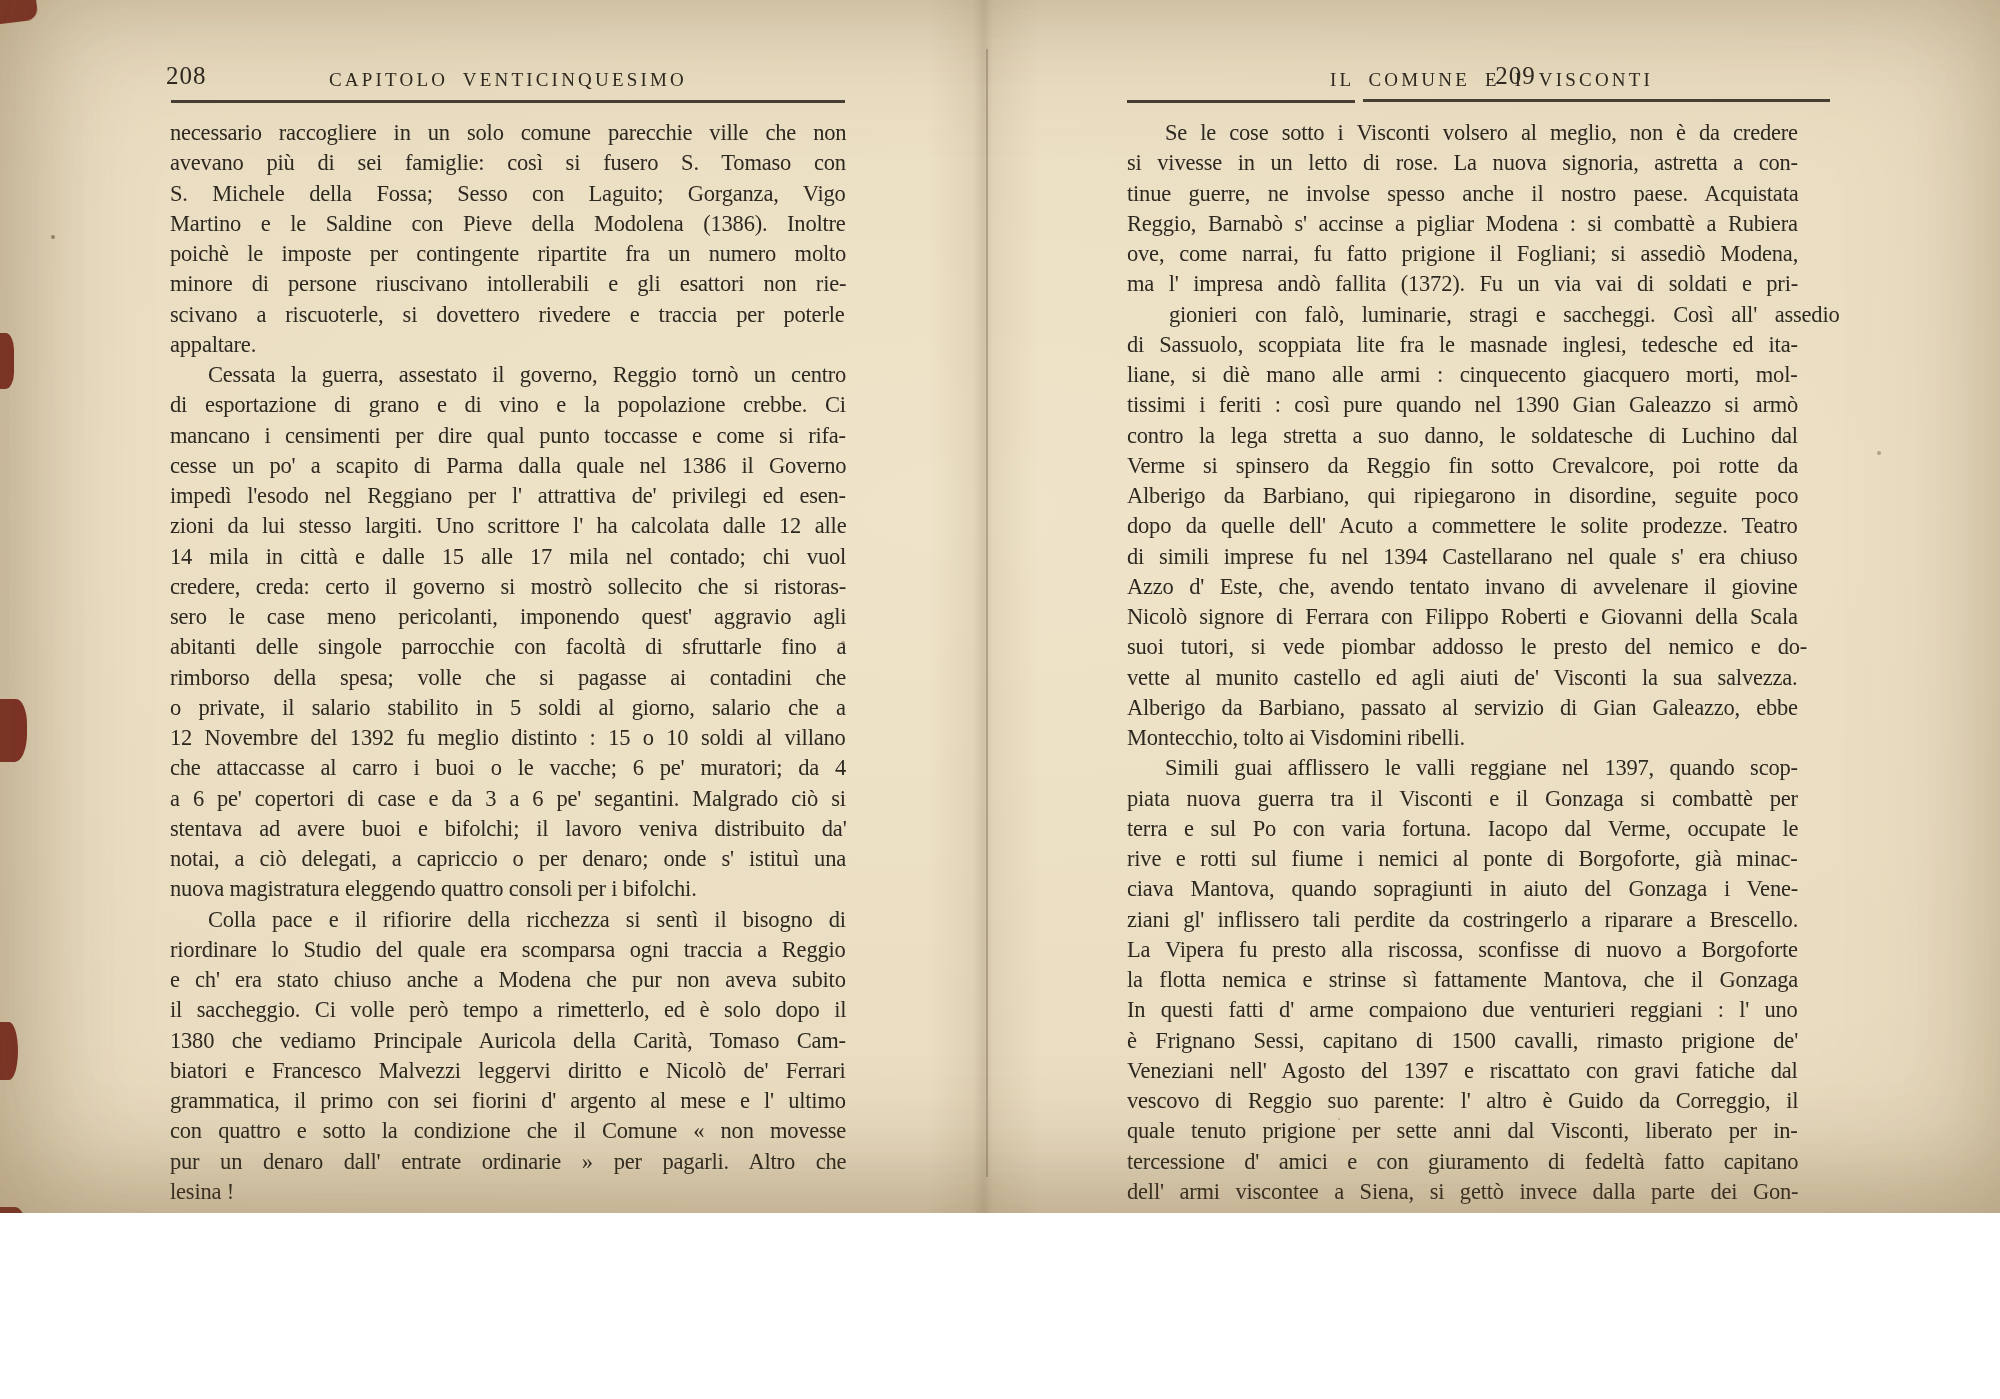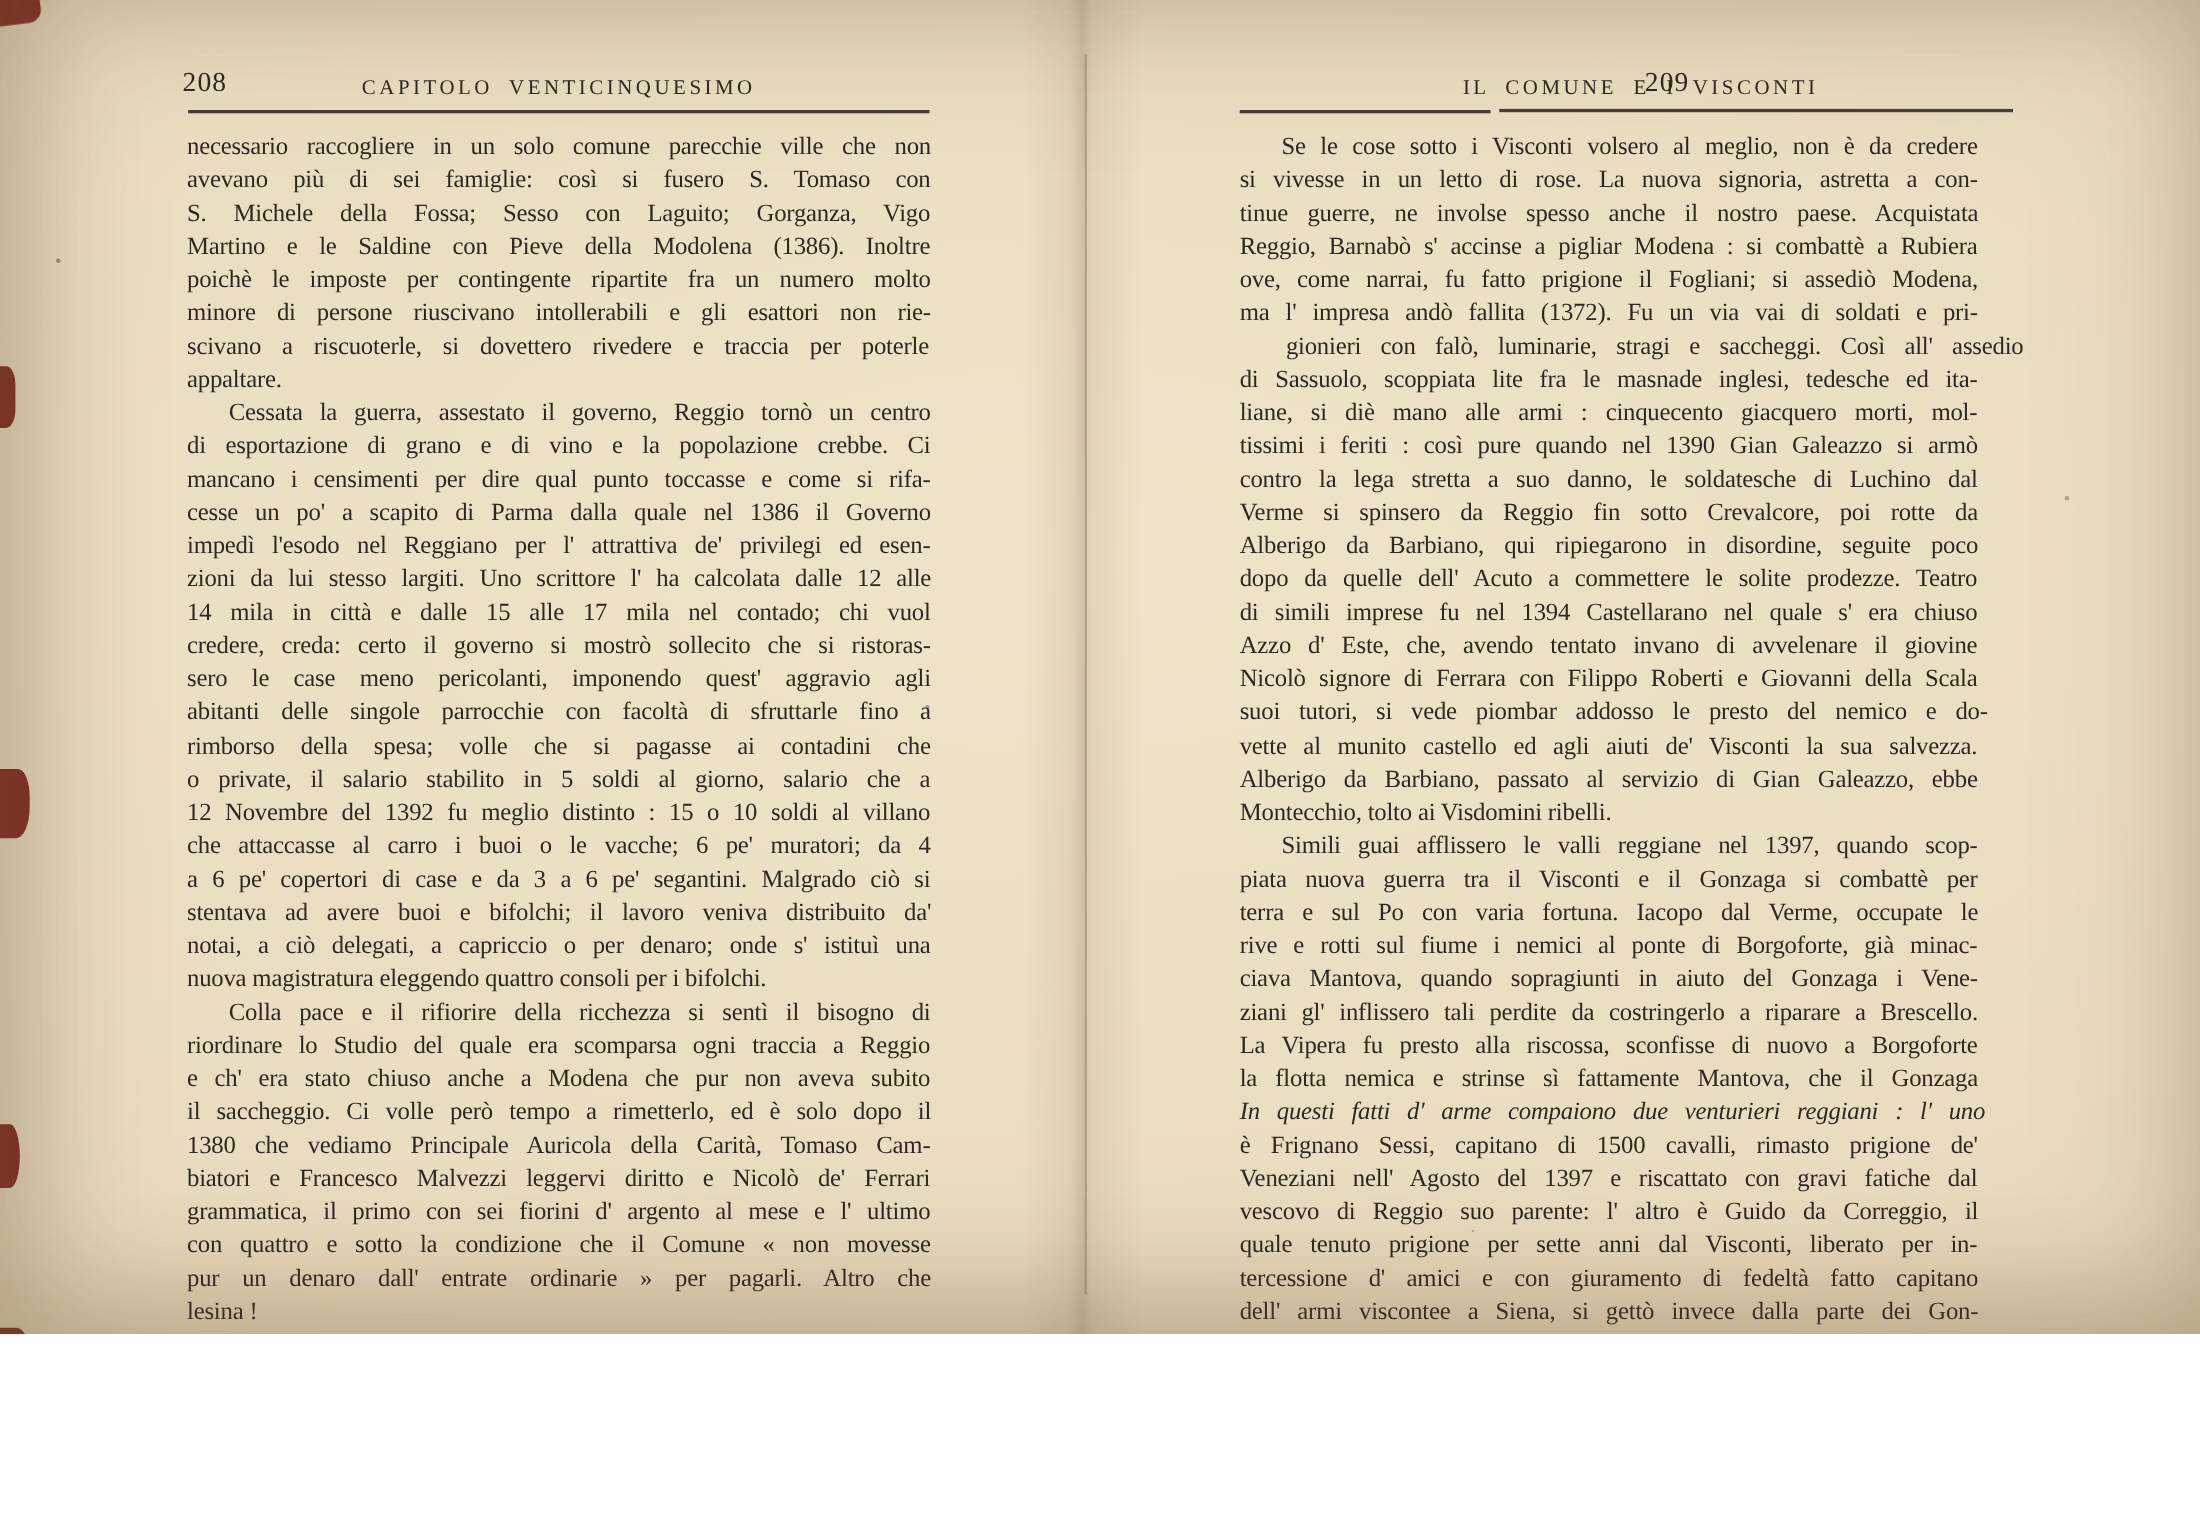--- a/index.html
+++ b/index.html
@@ -128,21 +128,21 @@
         <div class="line"><span style="word-spacing: 10.7778px;">Alberigo da Barbiano, passato al servizio di Gian Galeazzo, ebbe</span></div>
         <div class="line end"><span>Montecchio, tolto ai Visdomini ribelli.</span></div>
         <div class="line indent"><span style="word-spacing: 10.1111px;">Simili guai afflissero le valli reggiane nel 1397, quando scop-</span></div>
         <div class="line"><span style="word-spacing: 11.4545px;">piata nuova guerra tra il Visconti e il Gonzaga si combattè per</span></div>
         <div class="line"><span style="word-spacing: 11.2727px;">terra e sul Po con varia fortuna. Iacopo dal Verme, occupate le</span></div>
         <div class="line"><span style="word-spacing: 9.16667px;">rive e rotti sul fiume i nemici al ponte di Borgoforte, già minac-</span></div>
         <div class="line"><span style="word-spacing: 11.5556px;">ciava Mantova, quando sopragiunti in aiuto del Gonzaga i Vene-</span></div>
         <div class="line"><span style="word-spacing: 8px;">ziani gl' inflissero tali perdite da costringerlo a riparare a Brescello.</span></div>
         <div class="line"><span style="word-spacing: 9.7px;">La Vipera fu presto alla riscossa, sconfisse di nuovo a Borgoforte</span></div>
         <div class="line"><span style="word-spacing: 11.1px;">la flotta nemica e strinse sì fattamente Mantova, che il Gonzaga</span></div>
-        <div class="line"><span style="word-spacing: 9.90909px; font-style: italic;">In questi fatti d' arme compaiono due venturieri reggiani : l' uno</span></div>
+        <div class="line"><span style="word-spacing: 9.90909px;">In questi fatti d' arme compaiono due venturieri reggiani : l' uno</span></div>
         <div class="line"><span style="word-spacing: 13.1111px;">è Frignano Sessi, capitano di 1500 cavalli, rimasto prigione de'</span></div>
         <div class="line"><span style="word-spacing: 10.5px;">Veneziani nell' Agosto del 1397 e riscattato con gravi fatiche dal</span></div>
         <div class="line"><span style="word-spacing: 10.3636px;">vescovo di Reggio suo parente: l' altro è Guido da Correggio, il</span></div>
         <div class="line"><span style="word-spacing: 10.9px;">quale tenuto prigione per sette anni dal Visconti, liberato per in-</span></div>
         <div class="line"><span style="word-spacing: 14.1111px;">tercessione d' amici e con giuramento di fedeltà fatto capitano</span></div>
         <div class="line"><span style="word-spacing: 10.1818px;">dell' armi viscontee a Siena, si gettò invece dalla parte dei Gon-</span></div>
       </div>
     <div class="signature">14</div>
   </section>
 

